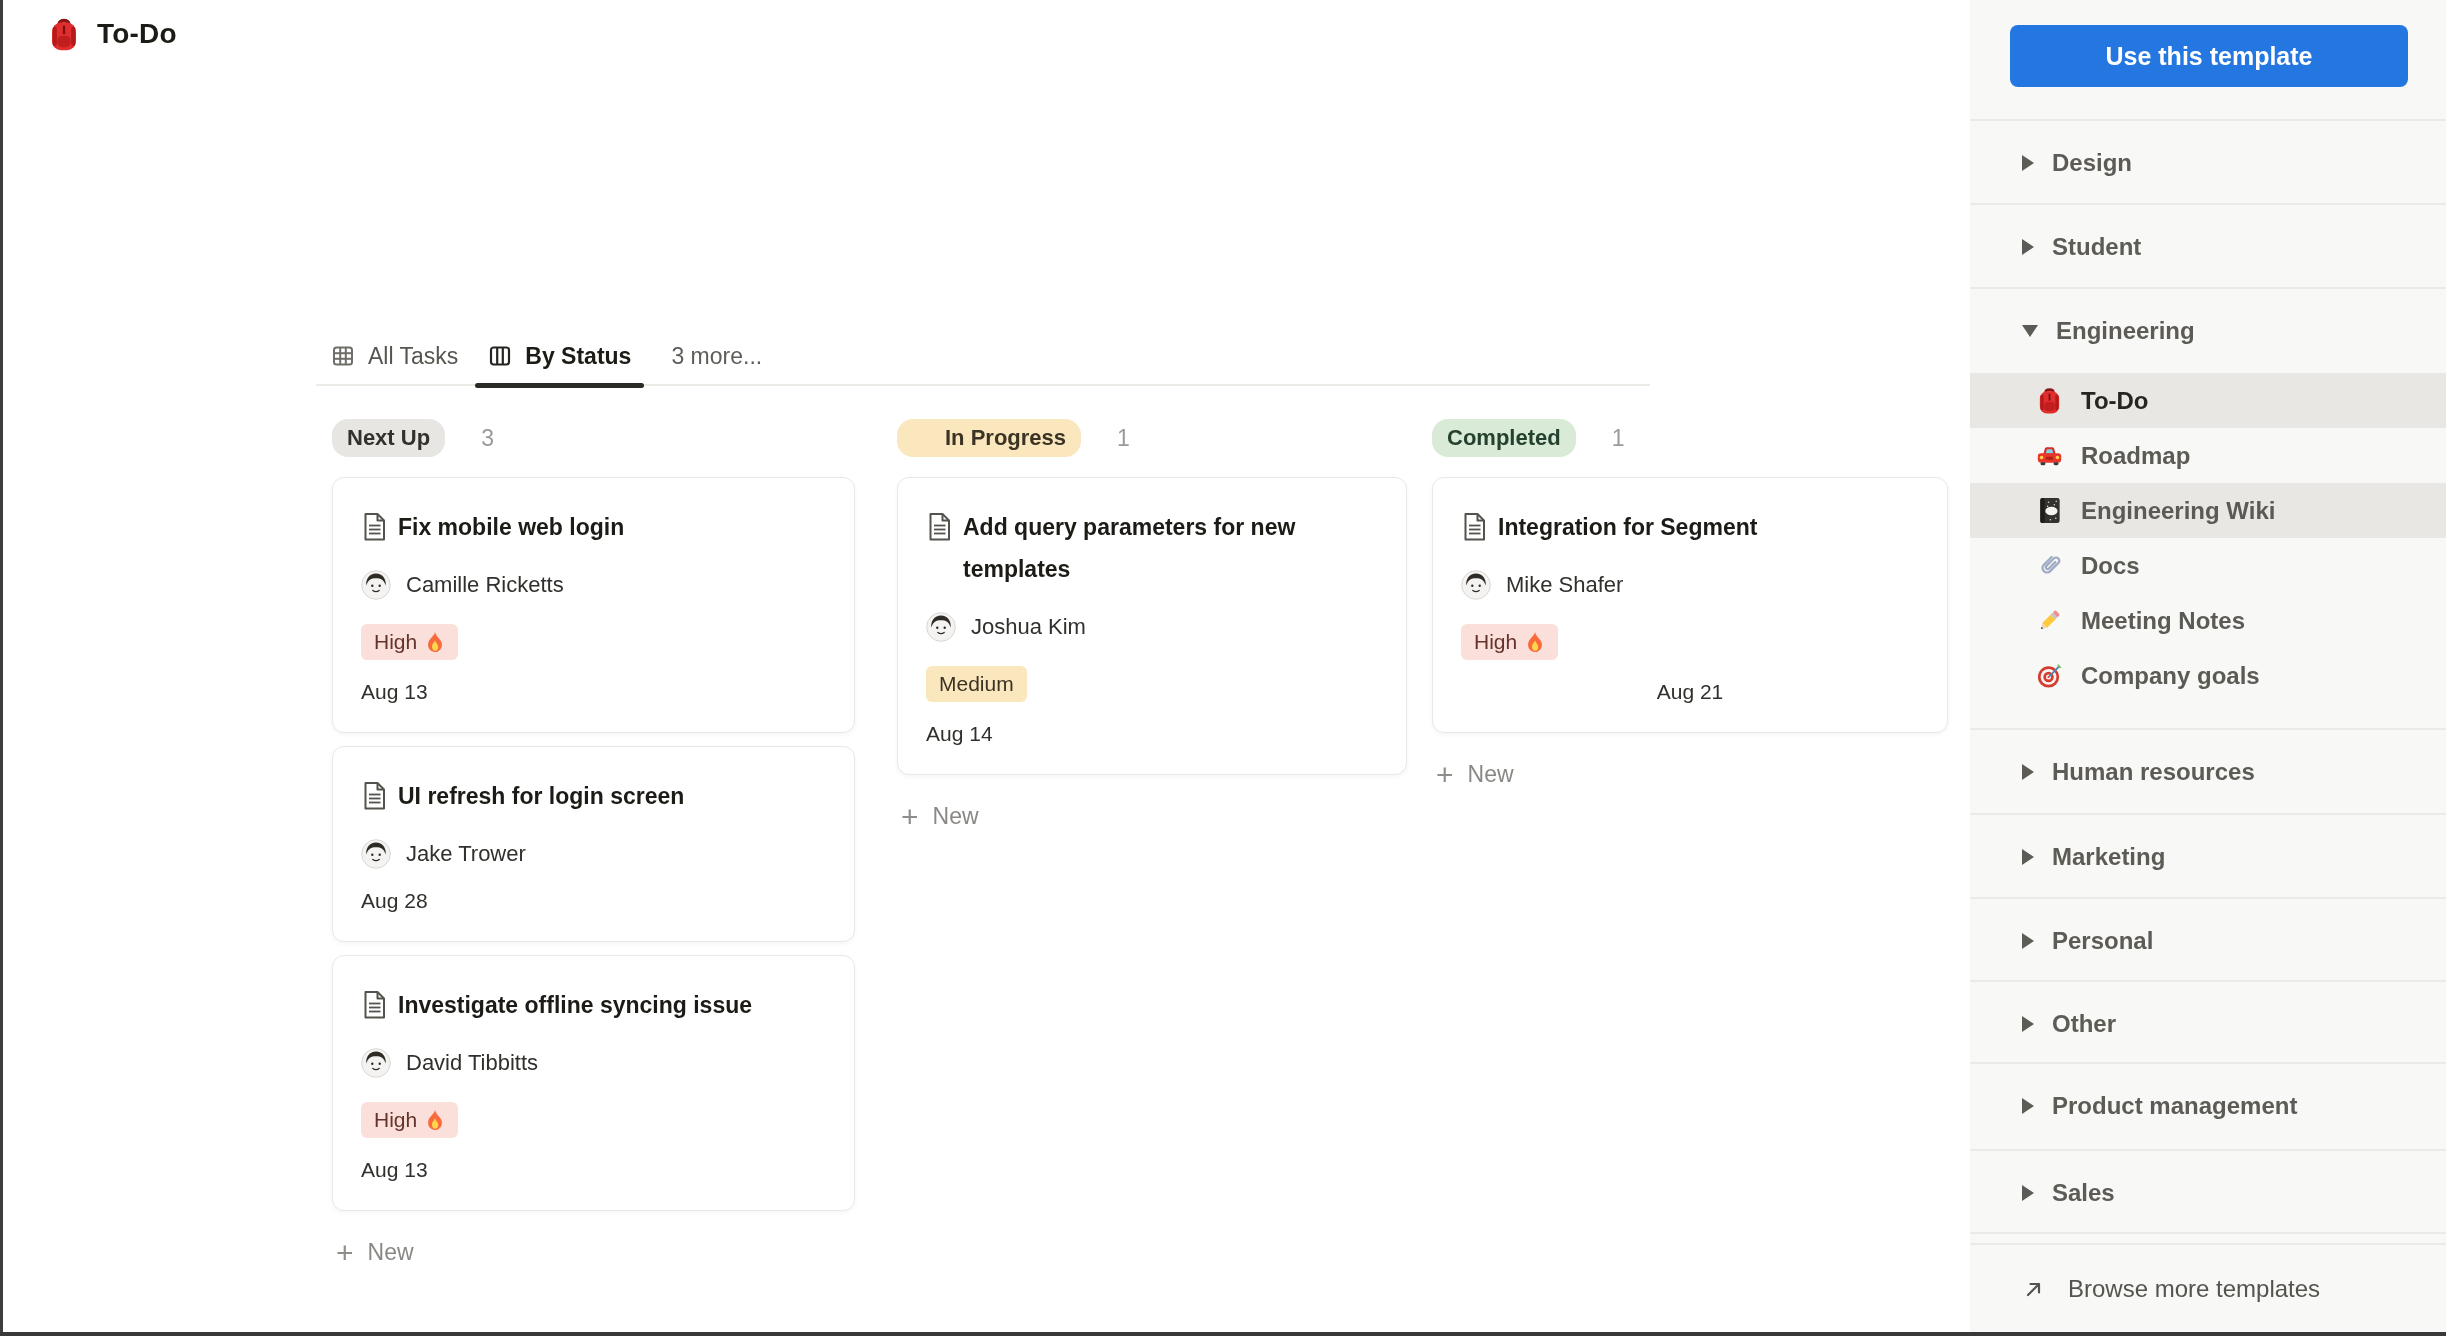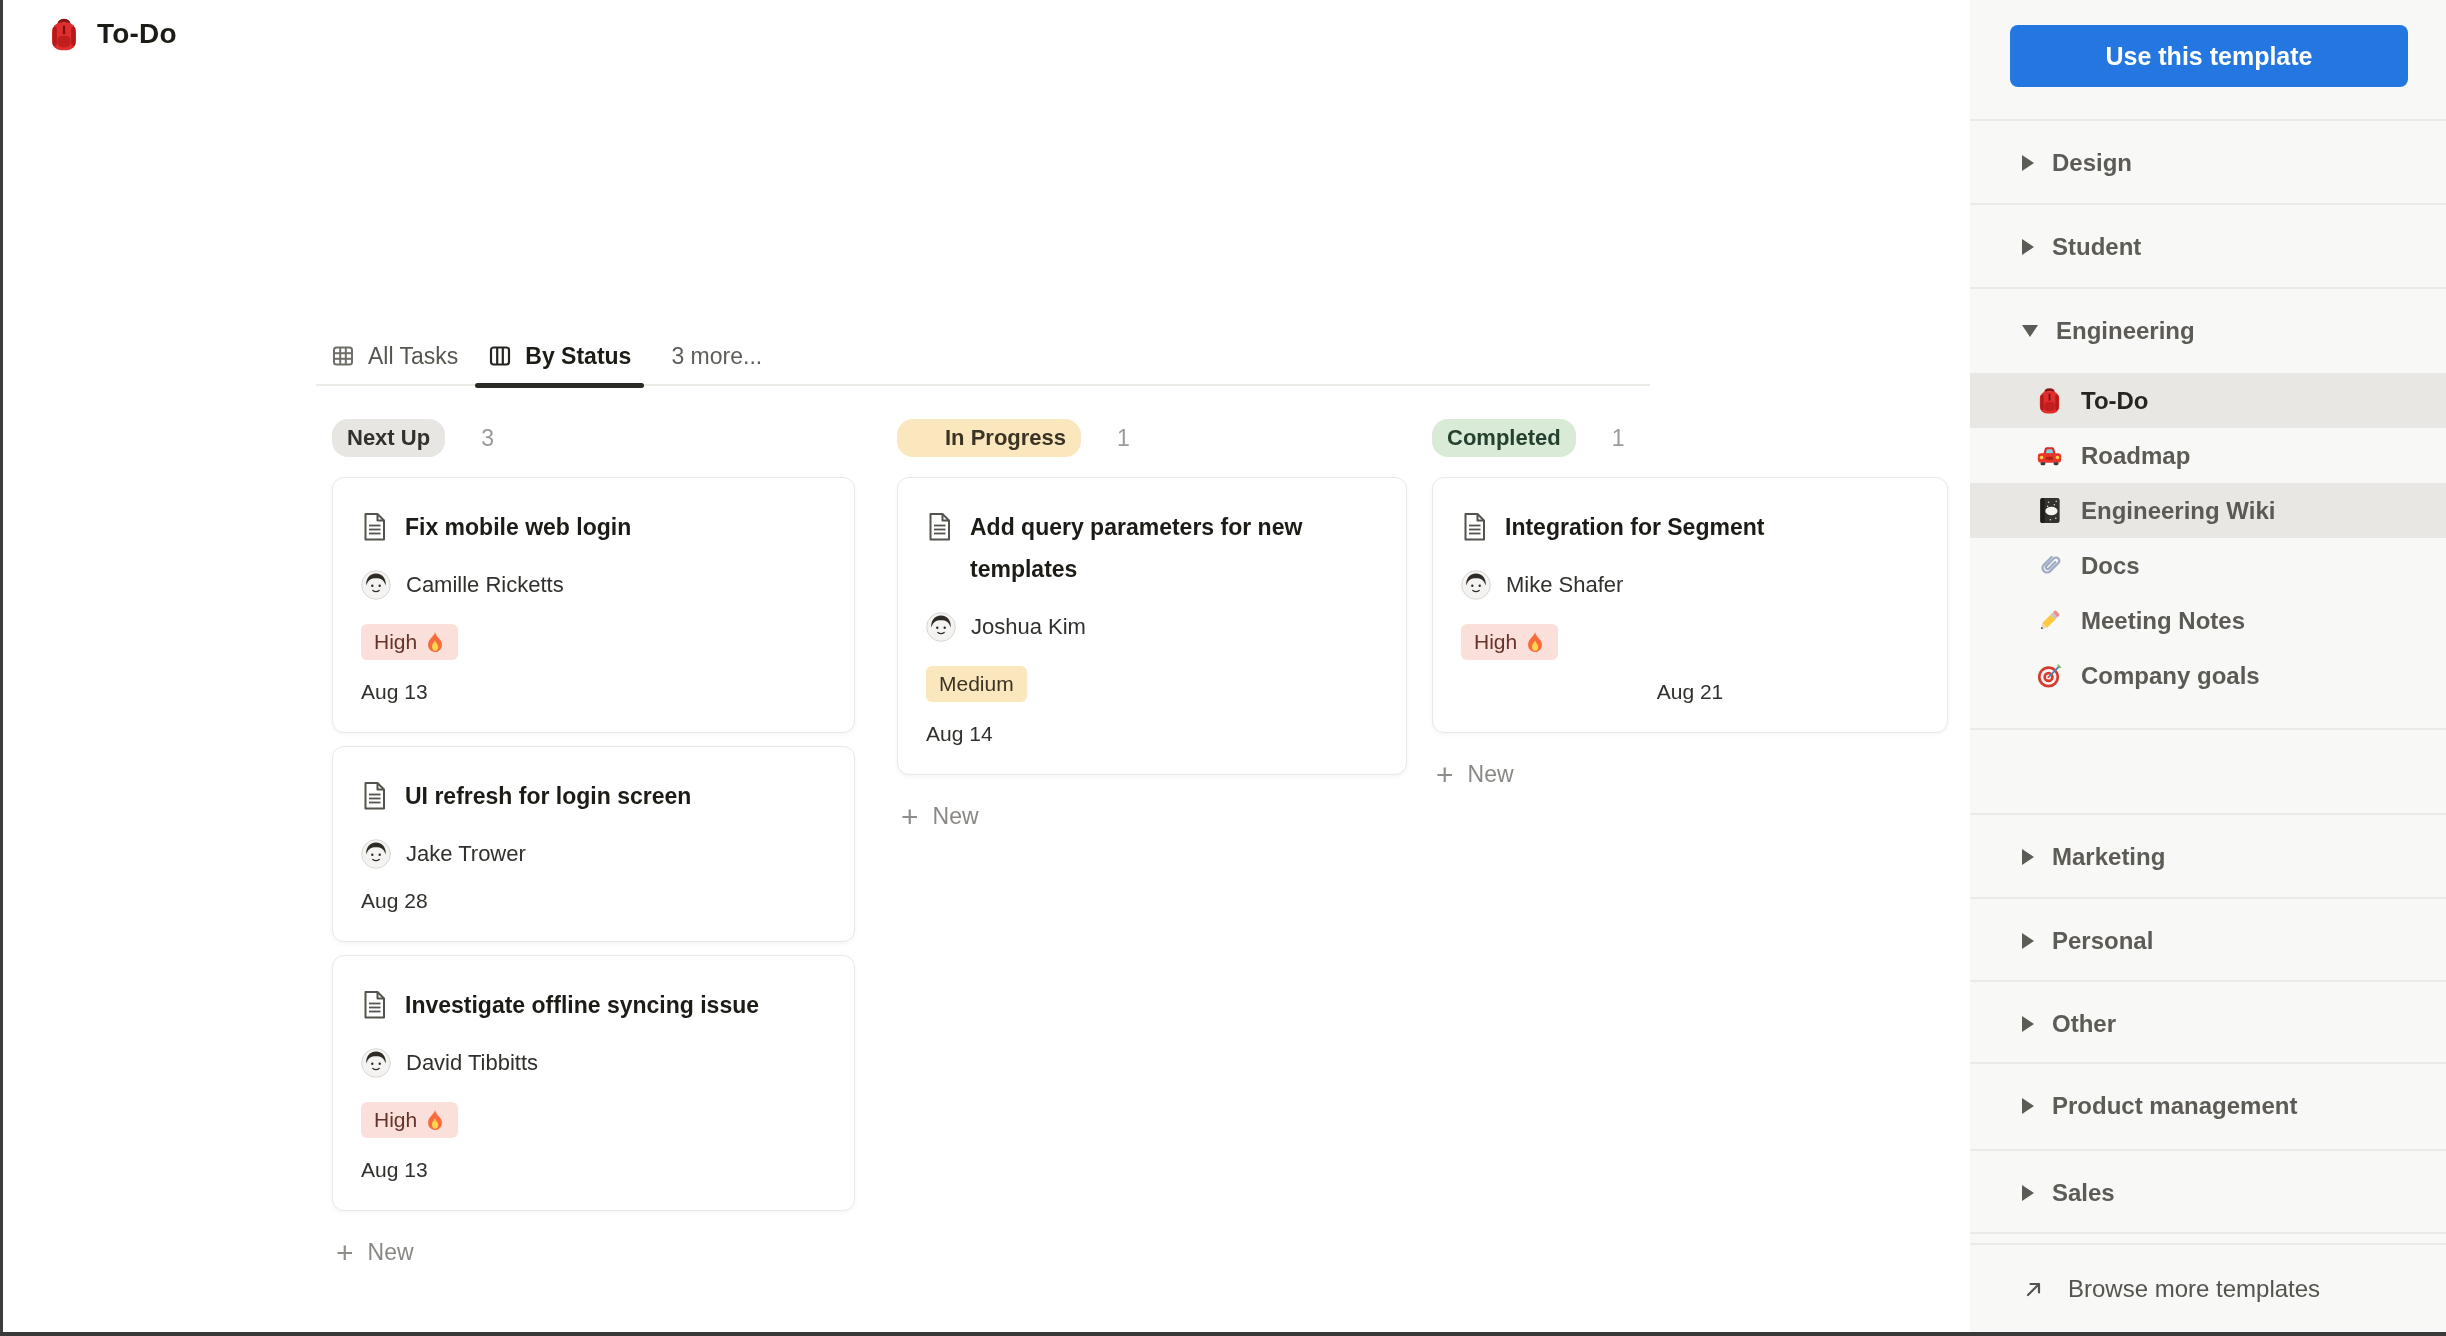--- a/index.html
+++ b/index.html
@@ -31,21 +31,21 @@
   .col-header { display:flex; align-items:center; gap:36px; height:40px; margin-bottom:19px; }
   .col-badge { font-size:22px; font-weight:600; padding:5px 15px; border-radius:16px; line-height:1.3; }
   .badge-gray   { background:#E7E6E3; color:#33312D; }
   .badge-yellow { background:#FAE7BE; color:#3B3323;padding-left:48px; }
   .badge-green  { background:#D9EAD6; color:#24402E; }
   .badge-red    { background:#FBDFDA; color:#64332B; }
   .col-count { font-size:23px; color:#9B9A97; }
 
   .card { background:#fff; border:1.5px solid #E8E8E6; border-radius:12px; padding:28px; margin-bottom:13px;
           box-shadow:0 2px 5px rgba(15,15,15,.045); cursor:pointer; }
-  .card-title-row { display:flex; align-items:flex-start; gap:17px; }
+  .card-title-row { display:flex; align-items:flex-start; gap:10px; }
   .card-title-row .docicon { flex:0 0 auto; margin-top:6px; }
   .card-title { font-size:23px; font-weight:600; color:#1D1B16; line-height:42px; }
   .card-assignee { display:flex; align-items:center; gap:15px; margin-top:22px; height:30px; }
   .assignee-name { font-size:22px; color:#32302C; }
   .card-priority { margin-top:24px; height:36px; display:flex; }
   .priority-badge { display:inline-flex; align-items:center; gap:8px; font-size:21px; font-weight:500; padding:4px 13px; border-radius:6px; line-height:1.3; }
   .card-date { margin-top:20px; font-size:21px; color:#32302C; }
 
   .new-row { display:flex; align-items:center; gap:14px; margin-top:28px; color:#8A8884; font-size:23px; cursor:pointer; padding-left:4px; }
   .new-plus { font-size:30px; font-weight:300; line-height:26px; color:#8F8E8B; }
@@ -381,20 +381,24 @@
       <span class="sub-label">Meeting Notes</span>
     </div>
     <div class="sub-row" style="top:648px">
       <svg class="sub-icon" viewBox="0 0 28 28">
           <use href="#i-target"></use>
         </svg>
       <span class="sub-label">Company goals</span>
     </div>
 
     <div class="sdiv" style="top:728px"></div>
+    <div class="cat-row" style="top:730px">
+      <span class="tri-right"></span>
+      <span class="cat-label">Human resources</span>
+    </div>
 
     <div class="sdiv" style="top:813px"></div>
     <div class="cat-row" style="top:815px">
       <span class="tri-right"></span>
       <span class="cat-label">Marketing</span>
     </div>
 
     <div class="sdiv" style="top:897px"></div>
     <div class="cat-row" style="top:899px">
       <span class="tri-right"></span>

